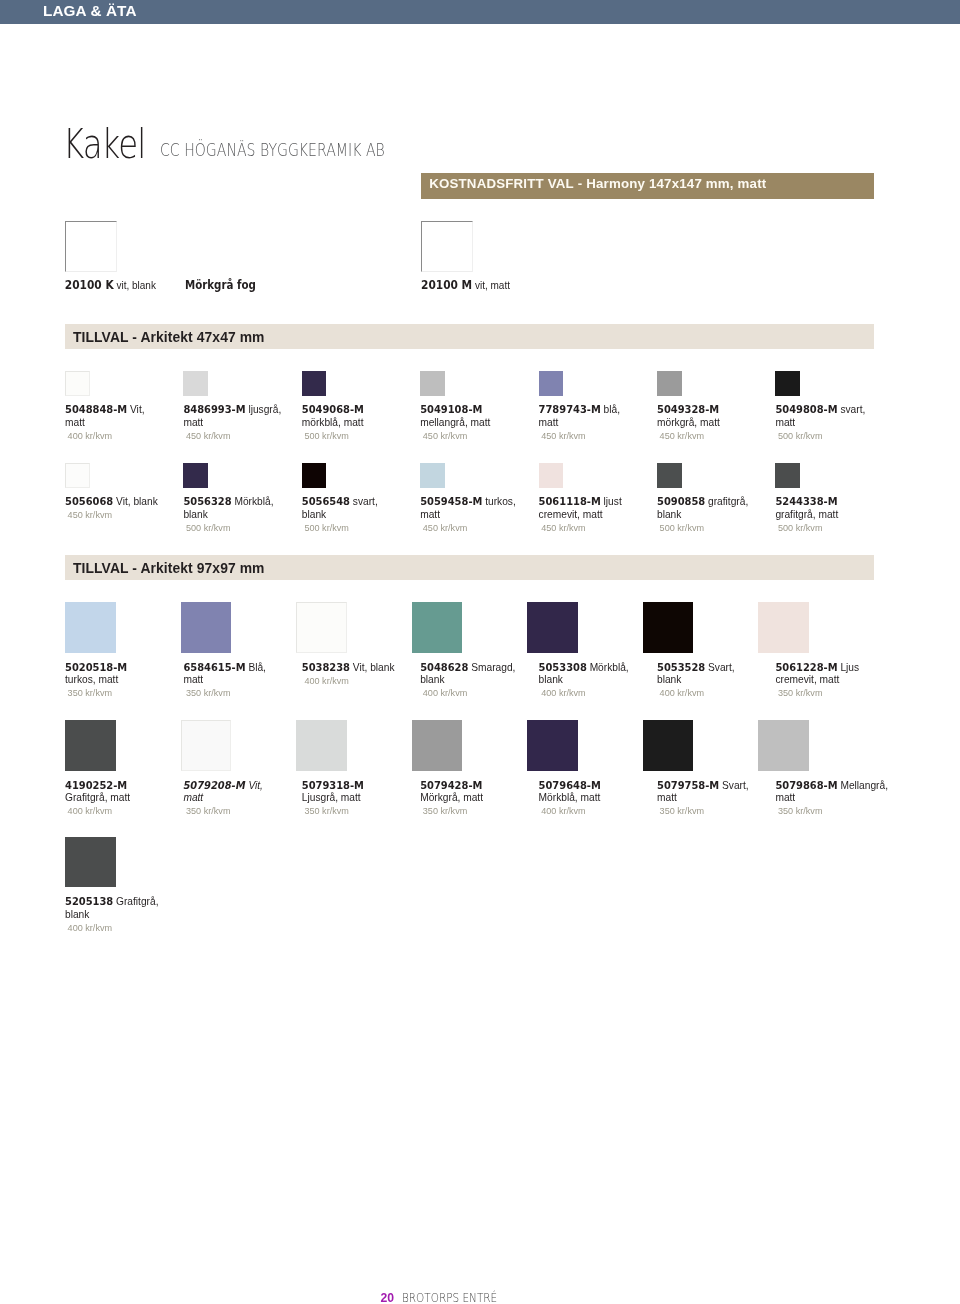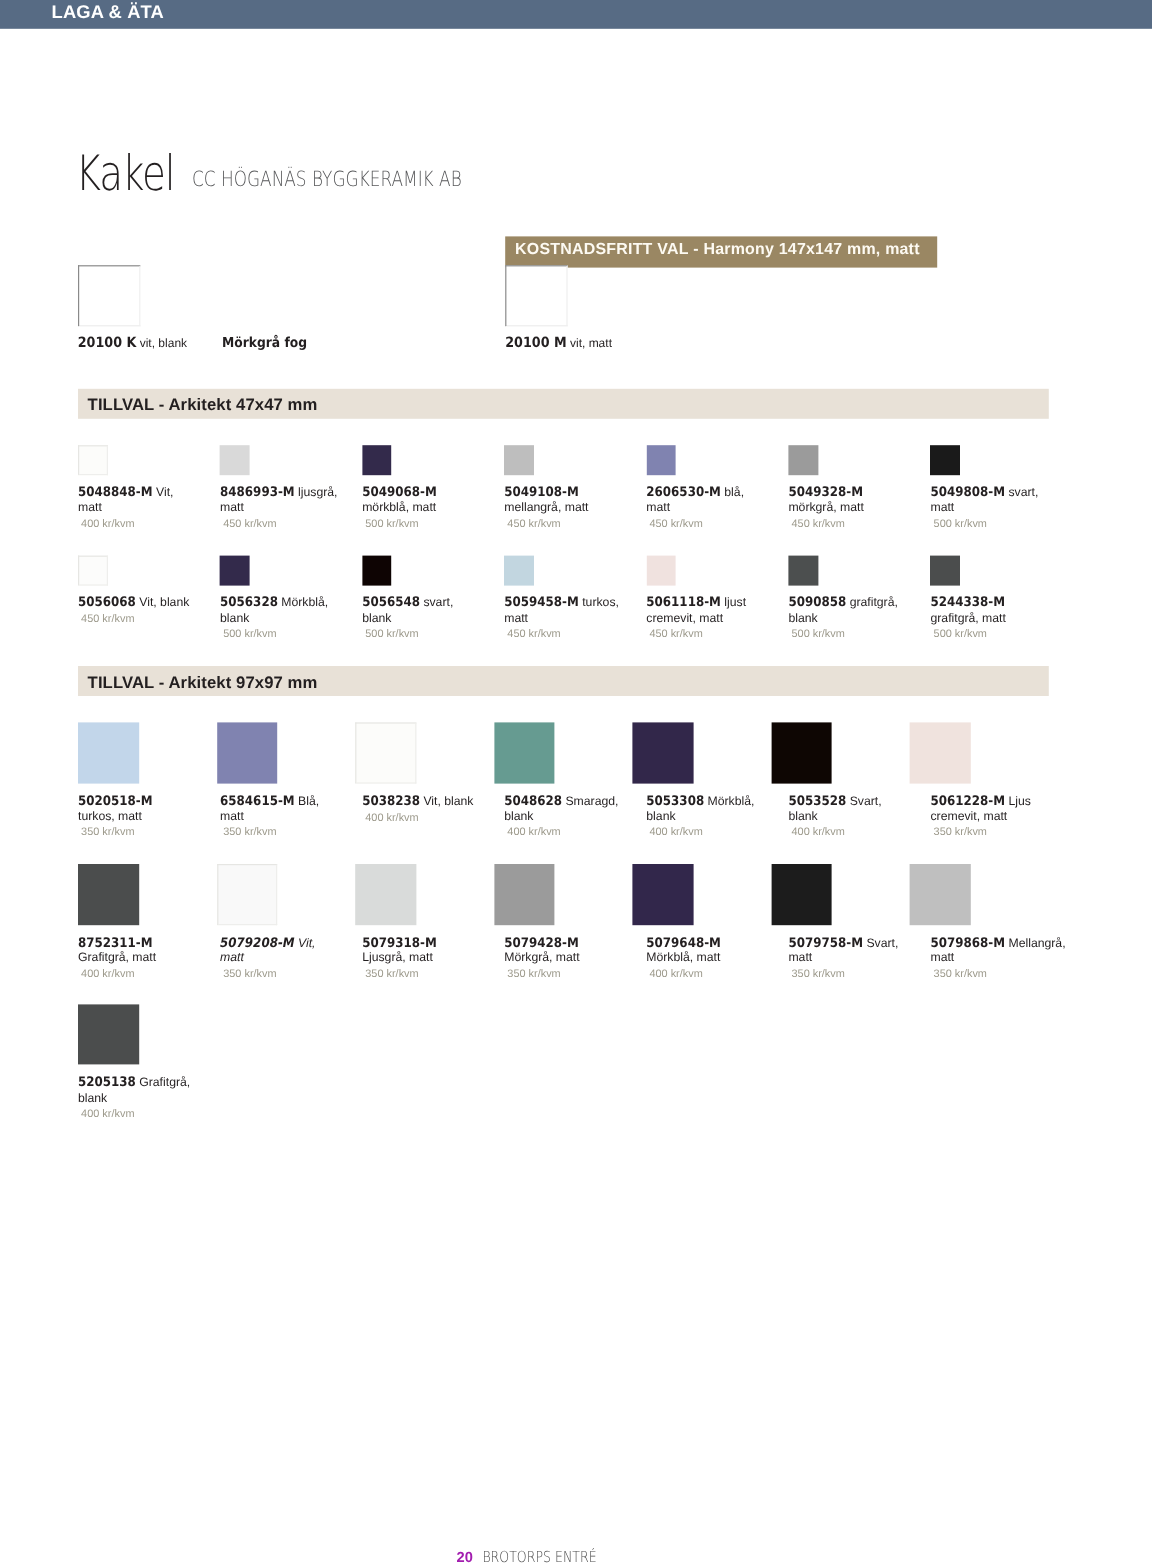--- a/index.html
+++ b/index.html
@@ -26,21 +26,21 @@
      letter-spacing:0px;line-height:14px;
      transform:scaleX(0.805);transform-origin:0 0;
      font-family:"DejaVu Sans Light","DejaVu Sans",sans-serif;font-weight:200;}
 
   
   .goldband{position:absolute;top:173px;height:26px;background:#9a8763;}
   .goldband .gb-text{position:absolute;left:9.4px;top:3px;font-size:13.3px;color:#fdfaf2;
      white-space:nowrap;line-height:16px;font-weight:bold;letter-spacing:0.04px;
      font-family:"Liberation Sans",sans-serif;}
   #band-original{left:65px;width:335px;}
-  #band-kostnadsfritt{left:421px;width:360px;margin-top:24px;}
+  #band-kostnadsfritt{left:421px;width:453px;}
   #band-kostnadsfritt .gb-text{left:8.2px;letter-spacing:0.18px;}
 
   
   .basetile-sw{position:absolute;width:52px;height:51px;background:#ffffff;
      border-top:1.4px solid #8a8a8a;border-left:1.4px solid #8a8a8a;
      border-right:1px solid #efefef;border-bottom:1px solid #ededed;box-sizing:border-box;}
   .basetile-cap{position:absolute;font-size:10px;line-height:13px;color:#231f20;white-space:nowrap;
      font-family:"Liberation Sans",sans-serif;}
   .basetile-cap b{font-weight:bold;font-size:11.8px;
      font-family:"DejaVu Sans Condensed","DejaVu Sans",sans-serif;}
@@ -123,21 +123,21 @@
   </div>
 
   <div class="item" style="left: 420.2px; top: 371px;">
     <div class="chip" style="width: 24.5px; height: 24.5px; background: rgb(190, 190, 190);"></div>
     <div class="cap" style="top: 33px;"><span class="code">5049108-M</span><br><span class="desc">mellangrå, matt</span></div>
     <div class="price" style="top: 58.6px;">450 kr/kvm</div>
   </div>
 
   <div class="item" style="left: 538.6px; top: 371px;">
     <div class="chip" style="width: 24.5px; height: 24.5px; background: rgb(128, 131, 176);"></div>
-    <div class="cap" style="top: 33px;"><span class="code">2606530-M</span><span class="desc"> blå,</span><br><span class="desc">matt</span></div>
+    <div class="cap" style="top: 33px;"><span class="code">7789743-M</span><span class="desc"> blå,</span><br><span class="desc">matt</span></div>
     <div class="price" style="top: 58.6px;">450 kr/kvm</div>
   </div>
 
   <div class="item" style="left: 657px; top: 371px;">
     <div class="chip" style="width: 24.5px; height: 24.5px; background: rgb(155, 155, 155);"></div>
     <div class="cap" style="top: 33px;"><span class="code">5049328-M</span><br><span class="desc">mörkgrå, matt</span></div>
     <div class="price" style="top: 58.6px;">450 kr/kvm</div>
   </div>
 
   <div class="item" style="left: 775.4px; top: 371px;">
@@ -229,21 +229,21 @@
   </div>
 
   <div class="item" style="left: 775.4px; top: 602px;">
     <div class="chip" style="left: -17.4px; width: 50.5px; height: 50.5px; background: rgb(240, 227, 222);"></div>
     <div class="cap" style="top: 59.7px;"><span class="code">5061228-M</span><span class="desc"> Ljus</span><br><span class="desc">cremevit, matt</span></div>
     <div class="price" style="top: 85.3px;">350 kr/kvm</div>
   </div>
 
   <div class="item" style="left: 65px; top: 720px;">
     <div class="chip" style="left: 0px; width: 50.5px; height: 50.5px; background: rgb(75, 77, 77);"></div>
-    <div class="cap" style="top: 59.7px;"><span class="code">8752311-M</span><br><span class="desc">Grafitgrå, matt</span></div>
+    <div class="cap" style="top: 59.7px;"><span class="code">4190252-M</span><br><span class="desc">Grafitgrå, matt</span></div>
     <div class="price" style="top: 85.3px;">400 kr/kvm</div>
   </div>
 
   <div class="item" style="left: 183.4px; top: 720px;">
     <div class="chip" style="left: -2.9px; width: 50.5px; height: 50.5px; background: rgb(249, 249, 249); box-sizing: border-box; border-width: 1px; border-style: solid; border-color: rgb(230, 230, 227) rgb(238, 238, 236) rgb(238, 238, 236) rgb(230, 230, 227); border-image: initial;"></div>
     <div class="cap" style="top: 59.7px; font-style: italic;"><span class="code">5079208-M</span><span class="desc"> Vit,</span><br><span class="desc">matt</span></div>
     <div class="price" style="top: 85.3px;">350 kr/kvm</div>
   </div>
 
   <div class="item" style="left: 301.8px; top: 720px;">

